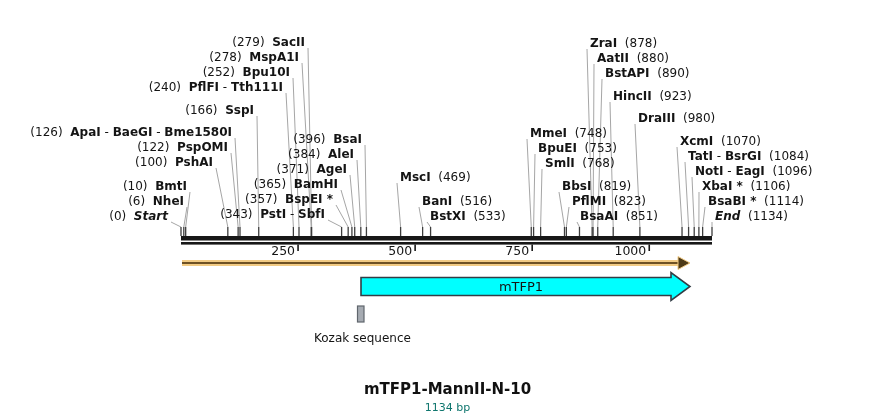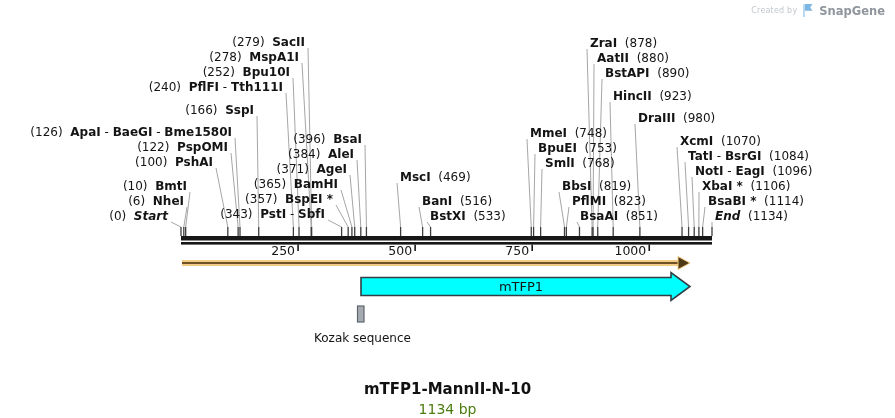--- a/index.html
+++ b/index.html
@@ -9,21 +9,21 @@
   }
   #map-svg{position:absolute;left:0;top:0;}
   #map-svg text{fill:#141414;}
   .branding{
     position:absolute;top:3px;right:10px;display:flex;align-items:center;gap:5px;
   }
   .branding .created-by{font-size:8px;color:#c3c8cd;letter-spacing:.2px;}
   .branding .app-name{font-size:11.5px;font-weight:600;color:#8f969d;}
   .footer{position:absolute;left:0;right:0;top:380px;text-align:center;}
   .footer .map-title{font-size:15px;font-weight:bold;color:#111;}
-  .footer .map-subtitle{font-size:14px;color:#4d7c0f;margin-top:3px;}
+  .footer .map-subtitle{font-size:11px;color:#0f766e;margin-top:3px;}
 </style>
 </head>
 <body>
 
 <div id="stage">
   <svg id="map-svg" width="895" height="418" viewBox="0 0 895 418">
       <line x1="308" y1="48" x2="311.6428571428571" y2="227" stroke="#a6a6a6" stroke-width="1"></line>
       <line x1="311.6428571428571" y1="227" x2="311.6428571428571" y2="236" stroke="#3d3d3d" stroke-width="1.3"></line>
       <line x1="302" y1="63" x2="311.17460317460313" y2="227" stroke="#a6a6a6" stroke-width="1"></line>
       <line x1="311.17460317460313" y1="227" x2="311.17460317460313" y2="236" stroke="#3d3d3d" stroke-width="1.3"></line>
@@ -146,26 +146,18 @@
       <text x="613" y="99.5" font-size="12" text-anchor="start" xml:space="preserve" style="white-space:pre"><tspan font-weight="bold">HincII</tspan><tspan>  (923)</tspan></text>
       <text x="638" y="121.5" font-size="12" text-anchor="start" xml:space="preserve" style="white-space:pre"><tspan font-weight="bold">DraIII</tspan><tspan>  (980)</tspan></text>
       <text x="680" y="144.5" font-size="12" text-anchor="start" xml:space="preserve" style="white-space:pre"><tspan font-weight="bold">XcmI</tspan><tspan>  (1070)</tspan></text>
       <text x="688" y="159.5" font-size="12" text-anchor="start" xml:space="preserve" style="white-space:pre"><tspan font-weight="bold">TatI</tspan><tspan> - </tspan><tspan font-weight="bold">BsrGI</tspan><tspan>  (1084)</tspan></text>
       <text x="695" y="174.5" font-size="12" text-anchor="start" xml:space="preserve" style="white-space:pre"><tspan font-weight="bold">NotI</tspan><tspan> - </tspan><tspan font-weight="bold">EagI</tspan><tspan>  (1096)</tspan></text>
       <text x="702" y="189.5" font-size="12" text-anchor="start" xml:space="preserve" style="white-space:pre"><tspan font-weight="bold">XbaI *</tspan><tspan>  (1106)</tspan></text>
       <text x="708" y="204.5" font-size="12" text-anchor="start" xml:space="preserve" style="white-space:pre"><tspan font-weight="bold">BsaBI *</tspan><tspan>  (1114)</tspan></text>
       <text x="715" y="219.5" font-size="12" text-anchor="start" xml:space="preserve" style="white-space:pre"><tspan font-weight="bold" font-style="italic">End</tspan><tspan>  (1134)</tspan></text>
     </svg>
 
-  <div class="branding">
-    <span class="created-by">Created by</span>
-    <svg width="12" height="15" viewBox="0 0 12 15">
-      <path d="M2 1.2 L2 14" stroke="#a8d0ee" stroke-width="1.6" fill="none"></path>
-      <path d="M3 1 L10.5 1 L8.2 4.4 L10.5 7.8 L3 7.8 Z" fill="#7db5e3"></path>
-    </svg>
-    <span class="app-name">SnapGene</span>
-  </div>
 
   <div class="footer">
     <div class="map-title">mTFP1-MannII-N-10</div>
     <div class="map-subtitle">1134 bp</div>
   </div>
 </div>
 
 </body></html>

